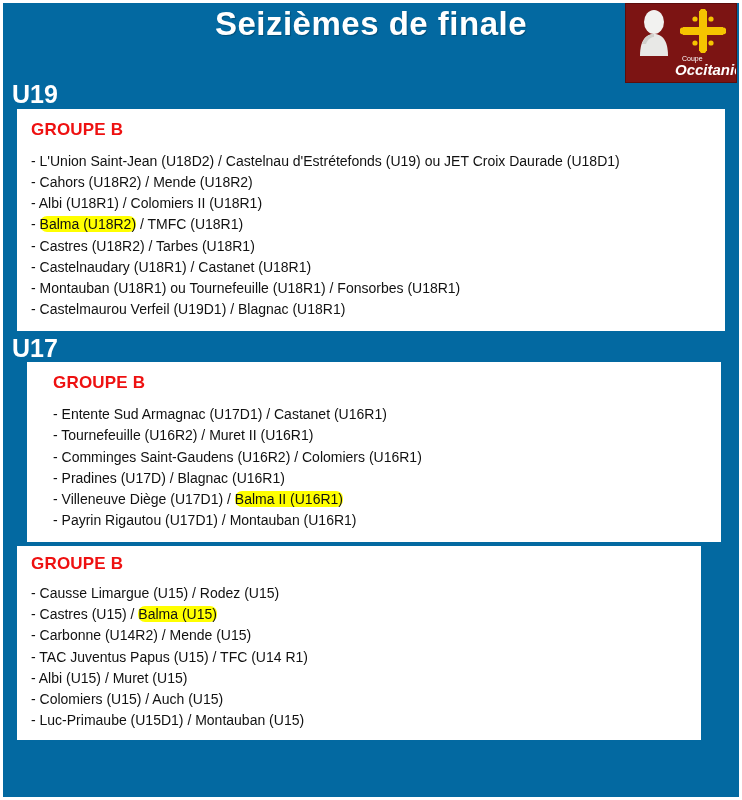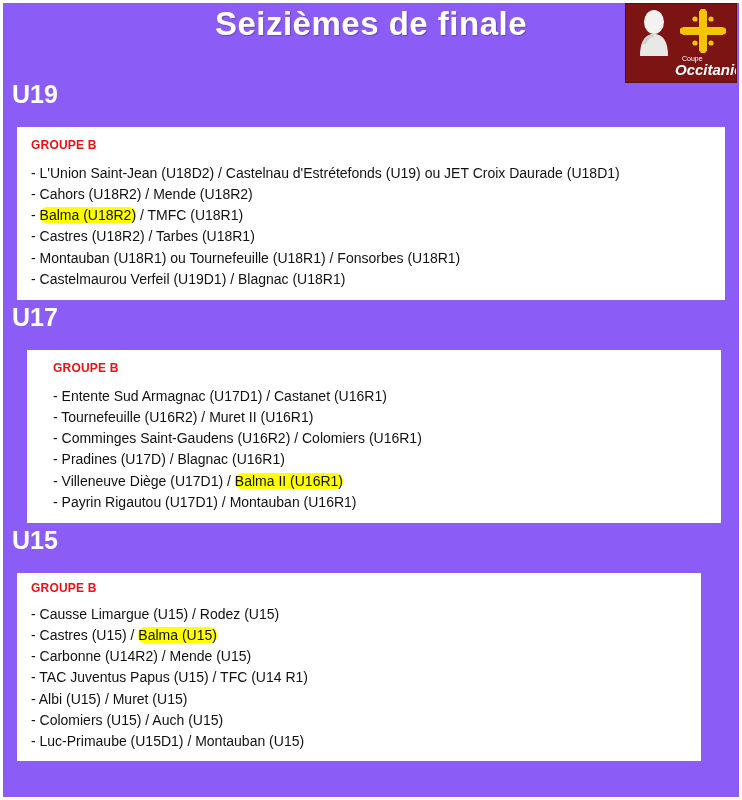--- a/index.html
+++ b/index.html
@@ -10,21 +10,21 @@
     width: 742px;
     height: 800px;
     background: #ee1111;
     font-family: "Liberation Sans", sans-serif;
     overflow: hidden;
   }
   .page {
     position: relative;
     width: 742px;
     height: 800px;
-    background: #8b5cf6;
+    background: #0369a1;
     box-sizing: border-box;
     border: 3px solid #ffffff;
   }
   .header {
     position: relative;
     height: 78px;
   }
   .header-title {
     position: absolute;
     left: 0;
@@ -76,21 +76,21 @@
     font-size: 15px;
     font-weight: bold;
     font-style: italic;
   }
   .cat-label {
     color: #ffffff;
     font-size: 25px;
     font-weight: bold;
     padding-left: 9px;
     line-height: 1.06;
-    margin-bottom: 19px;
+    margin-bottom: 1px;
   }
   .panel {
     background: #ffffff;
     box-sizing: border-box;
     padding: 8px 10px 8px 14px;
   }
   .panel.u19 {
     margin: 0 14px 0 14px;
     padding-top: 11px;
     padding-bottom: 10px;
@@ -100,21 +100,21 @@
     padding-top: 11px;
     padding-bottom: 10px;
   }
   .panel.u15 {
     margin: 0 38px 0 14px;
     padding-top: 8px;
     padding-bottom: 8px;
   }
   .group-title {
     color: #ee1111;
-    font-size: 12px;
+    font-size: 17px;
     font-weight: bold;
     margin-bottom: 11px;
     letter-spacing: 0.2px;
   }
   .panel.u17 .group-title { padding-left: 12px; }
   .panel.u15 .group-title { margin-bottom: 9px; }
   .match-list {
     list-style: none;
     margin: 0;
     padding: 0;
@@ -163,22 +163,24 @@
       <div class="logo-text-big">Occitanie</div>
     </div>
   </div>
 
   <div class="cat-label">U19</div>
   <div class="panel u19">
     <div class="group-title">GROUPE B</div>
     <ul class="match-list">
       <li class="match"><span>- L'Union Saint-Jean (U18D2) / Castelnau d'Estrétefonds (U19) ou JET Croix Daurade (U18D1)</span></li>
       <li class="match"><span>- Cahors (U18R2) / Mende (U18R2)</span></li>
+      <li class="match"><span>- Albi (U18R1) / Colomiers II (U18R1)</span></li>
       <li class="match"><span>- </span><span class="hl">Balma (U18R2)</span><span> / TMFC (U18R1)</span></li>
       <li class="match"><span>- Castres (U18R2) / Tarbes (U18R1)</span></li>
+      <li class="match"><span>- Castelnaudary (U18R1) / Castanet (U18R1)</span></li>
       <li class="match"><span>- Montauban (U18R1) ou Tournefeuille (U18R1) / Fonsorbes (U18R1)</span></li>
       <li class="match"><span>- Castelmaurou Verfeil (U19D1) / Blagnac (U18R1)</span></li>
     </ul>
   </div>
 
   <div class="spacer-red"></div>
 
   <div class="cat-label">U17</div>
   <div class="panel u17">
     <div class="group-title">GROUPE B</div>
@@ -187,21 +189,20 @@
       <li class="match"><span>- Tournefeuille (U16R2) / Muret II (U16R1)</span></li>
       <li class="match"><span>- Comminges Saint-Gaudens (U16R2) / Colomiers (U16R1)</span></li>
       <li class="match"><span>- Pradines (U17D) / Blagnac (U16R1)</span></li>
       <li class="match"><span>- Villeneuve Diège (U17D1) / </span><span class="hl">Balma II (U16R1)</span><span></span></li>
       <li class="match"><span>- Payrin Rigautou (U17D1) / Montauban (U16R1)</span></li>
     </ul>
   </div>
 
   <div class="spacer-red"></div>
 
-  <div class="cat-label">U15</div>
   <div class="panel u15">
     <div class="group-title">GROUPE B</div>
     <ul class="match-list">
       <li class="match"><span>- Causse Limargue (U15) / Rodez (U15)</span></li>
       <li class="match"><span>- Castres (U15) / </span><span class="hl">Balma (U15)</span><span></span></li>
       <li class="match"><span>- Carbonne (U14R2) / Mende (U15)</span></li>
       <li class="match"><span>- TAC Juventus Papus (U15) / TFC (U14 R1)</span></li>
       <li class="match"><span>- Albi (U15) / Muret (U15)</span></li>
       <li class="match"><span>- Colomiers (U15) / Auch (U15)</span></li>
       <li class="match"><span>- Luc-Primaube (U15D1) / Montauban (U15)</span></li>

